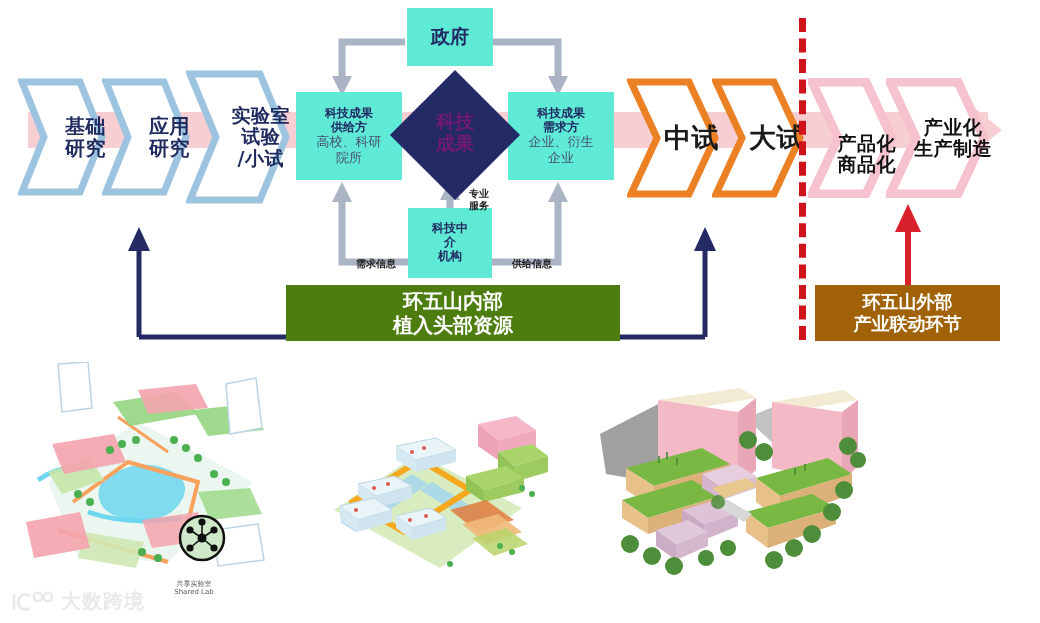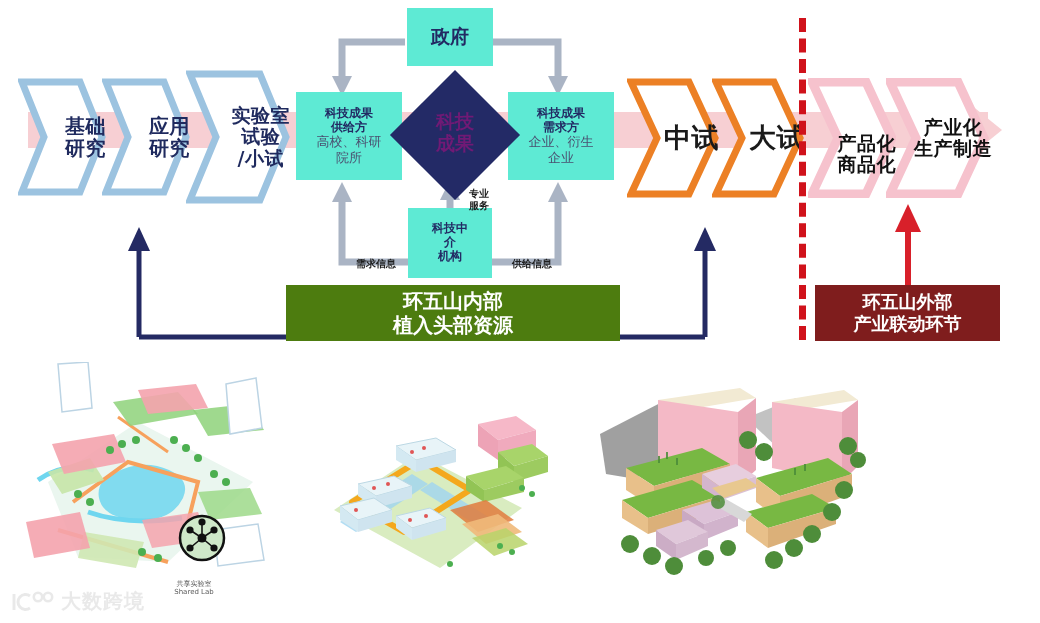--- a/index.html
+++ b/index.html
@@ -72,21 +72,21 @@
   }
 
   
   .banner{
     position:absolute;
     display:flex;flex-direction:column;align-items:center;justify-content:center;
     text-align:center;color:#ffffff;font-weight:bold;line-height:1.2;
     z-index:10;
   }
   .banner-navy{background:#4d7c0f;font-size:20px;}
-  .banner-red{background:#7f1d1d;font-size:18px;}
+  .banner-red{background:#a16207;font-size:18px;}
 
   
   .divider{
     position:absolute;left:799px;top:18px;width:0;height:322px;
     border-left:7px dashed #d0121b;
     z-index:11;
   }
 
   
   .wm{

